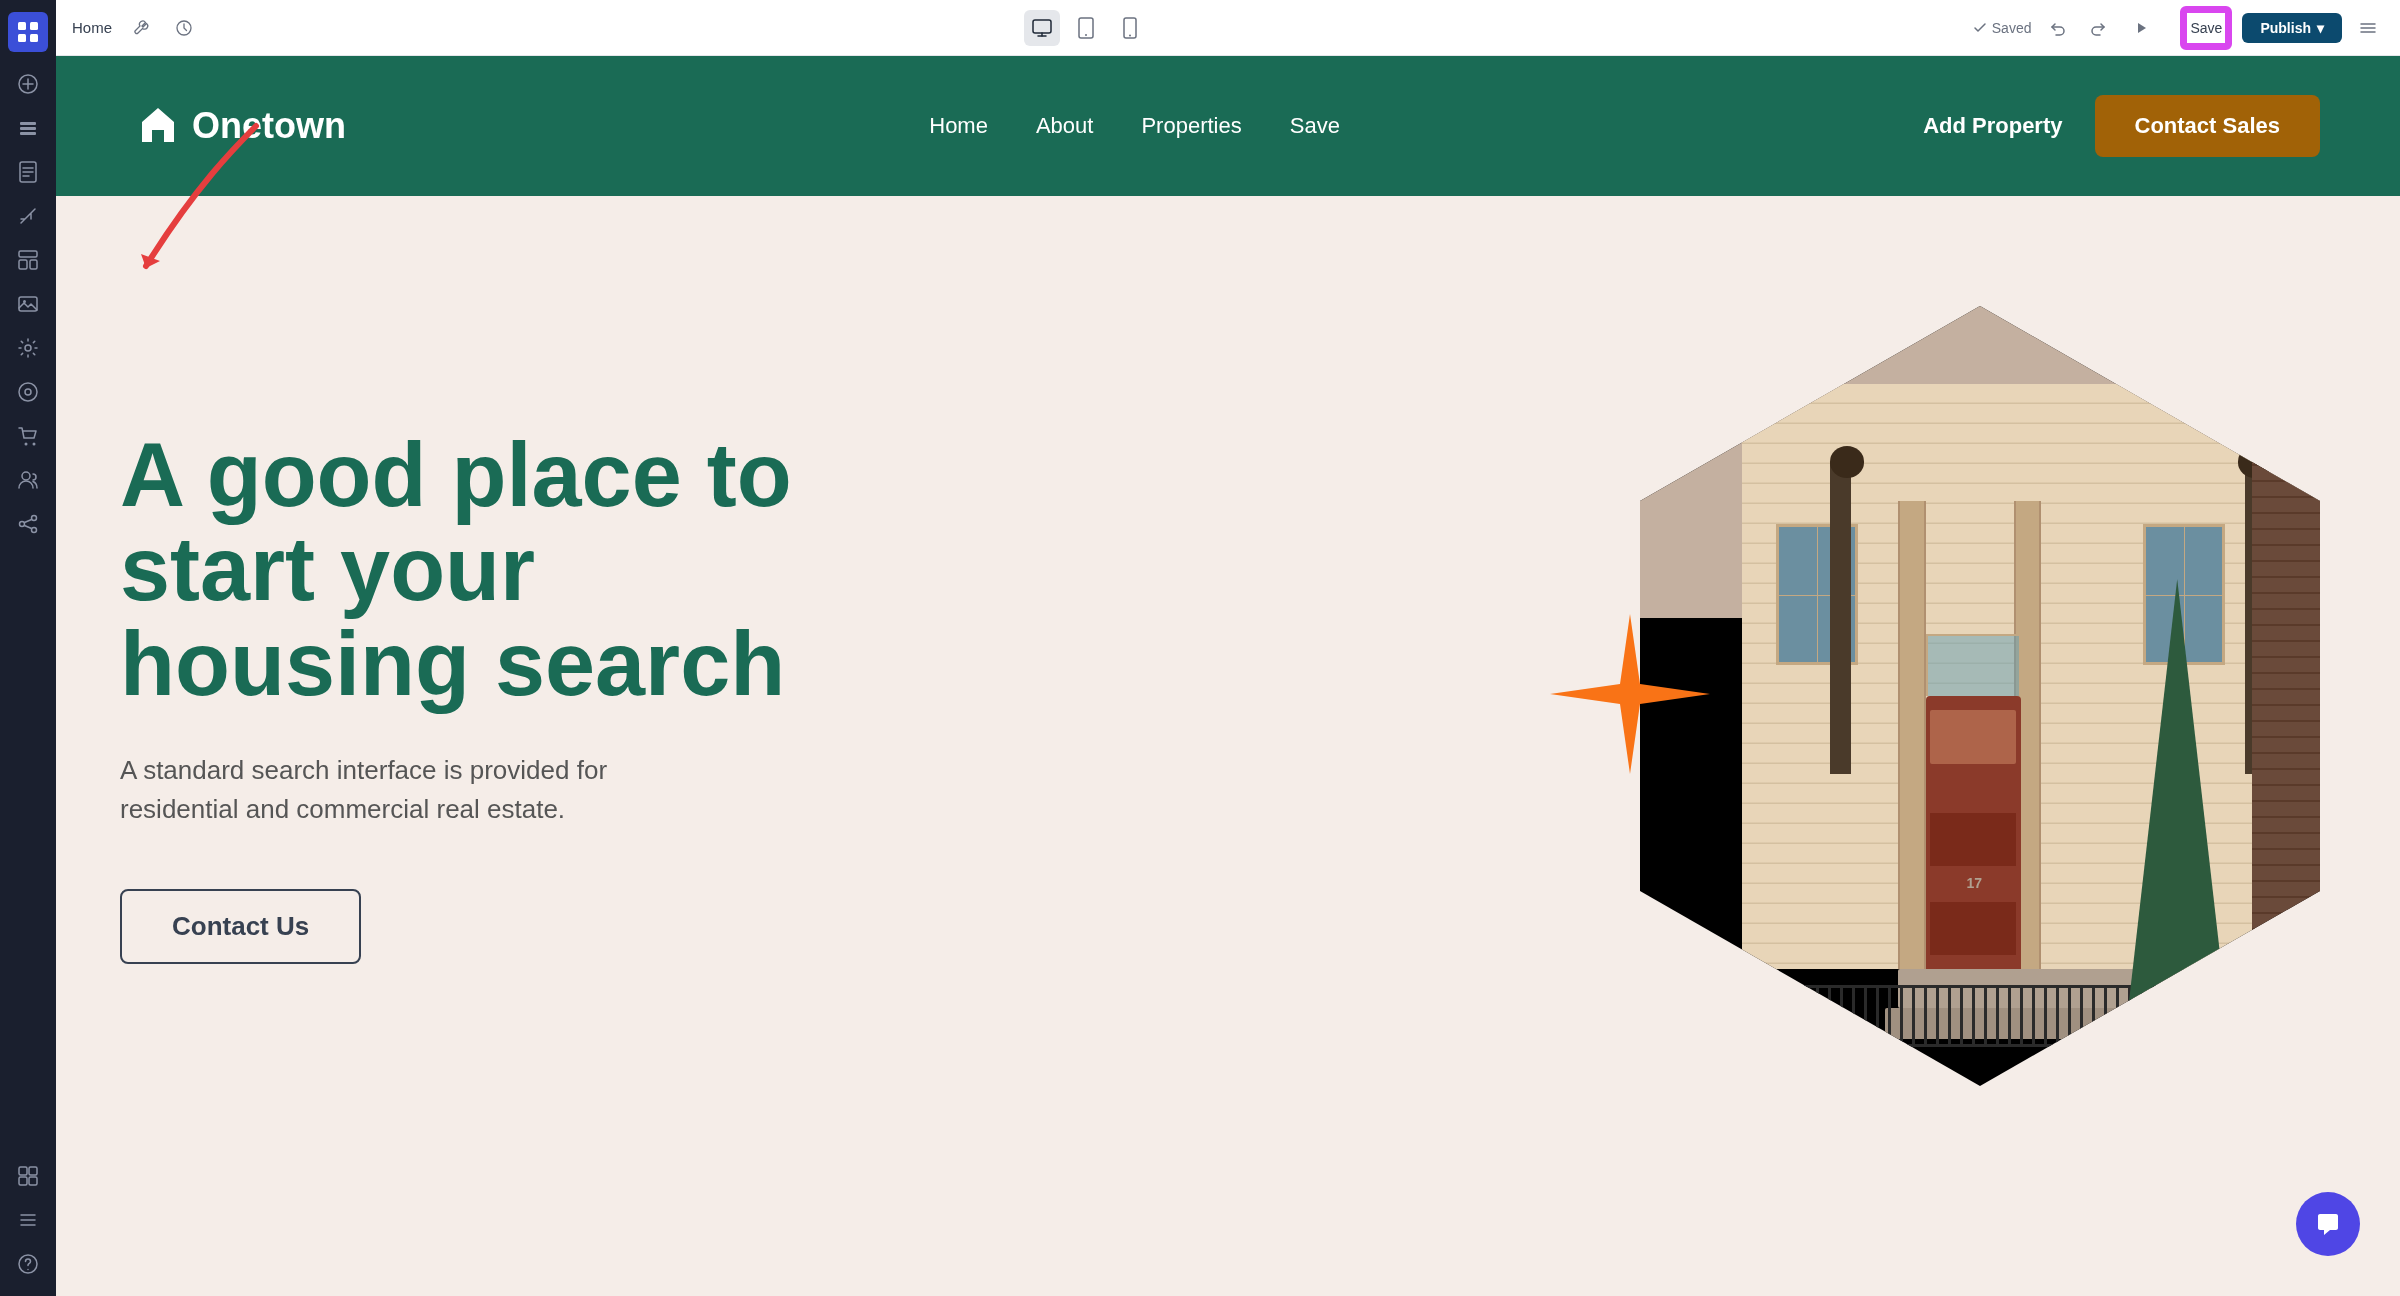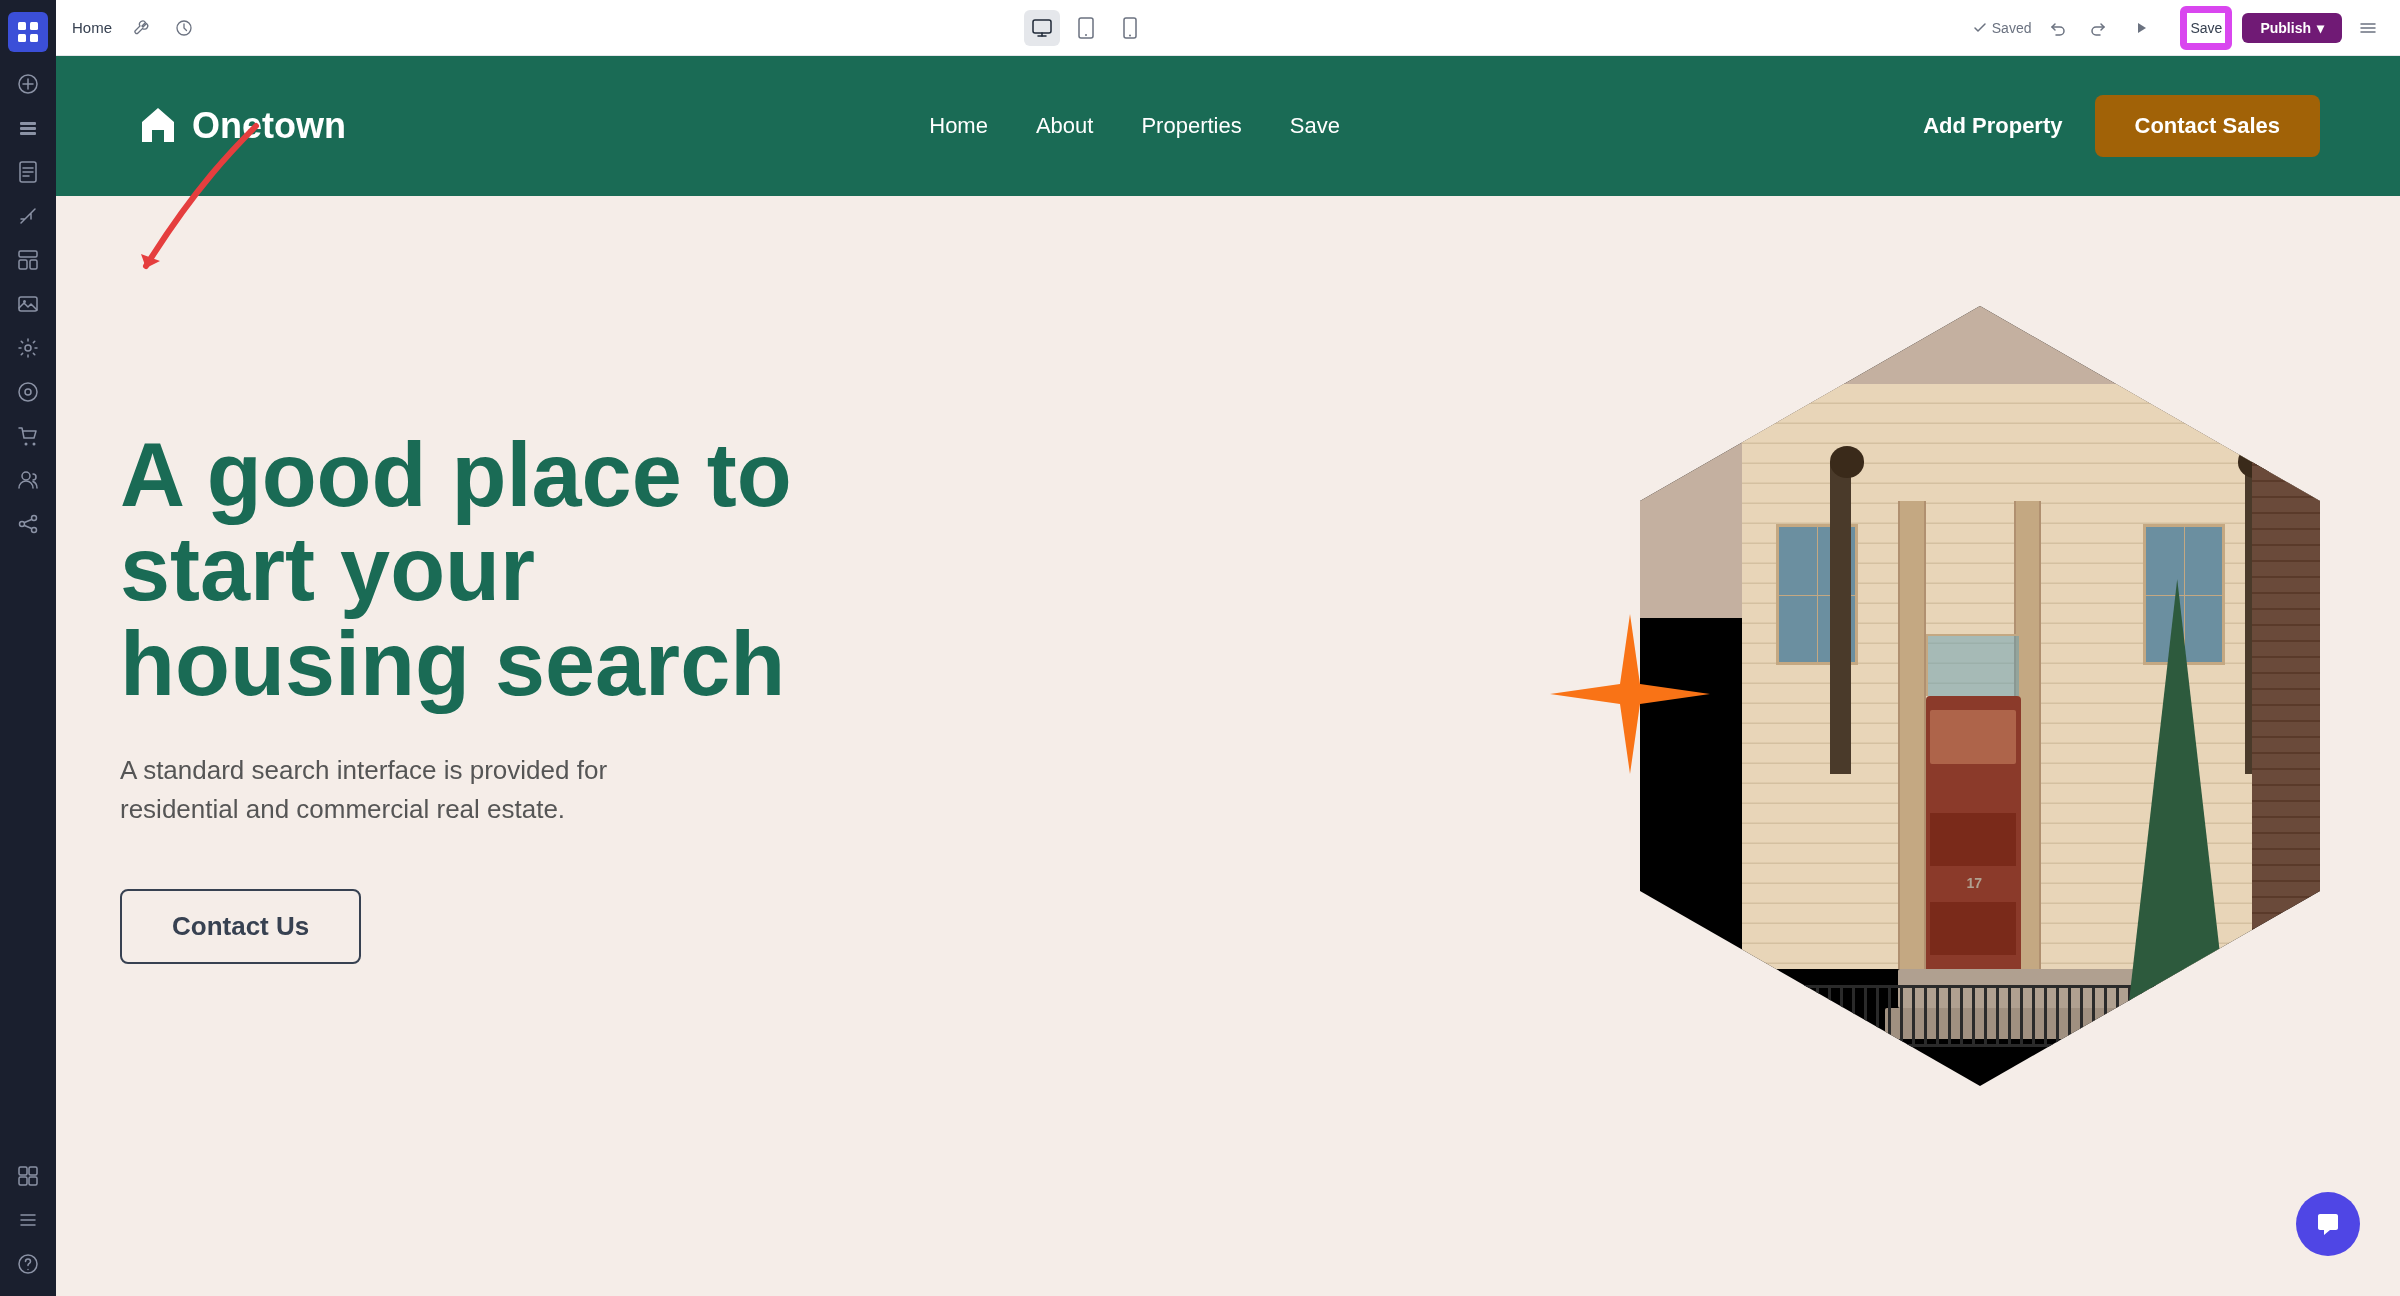--- a/index.html
+++ b/index.html
@@ -115,21 +115,21 @@
       border-radius: 6px;
       background: #fff;
       color: #374151;
       font-size: 14px;
       cursor: pointer;
       font-weight: 500;
       margin-left: 13px;
     }
     .publish-btn {
       padding: 7px 18px;
-      background: #701a75;
+      background: #0c4a6e;
       color: #fff;
       border: none;
       border-radius: 6px;
       font-size: 14px;
       font-weight: 600;
       cursor: pointer;
       display: flex;
       align-items: flex-end;
       gap: 6px;
     }

